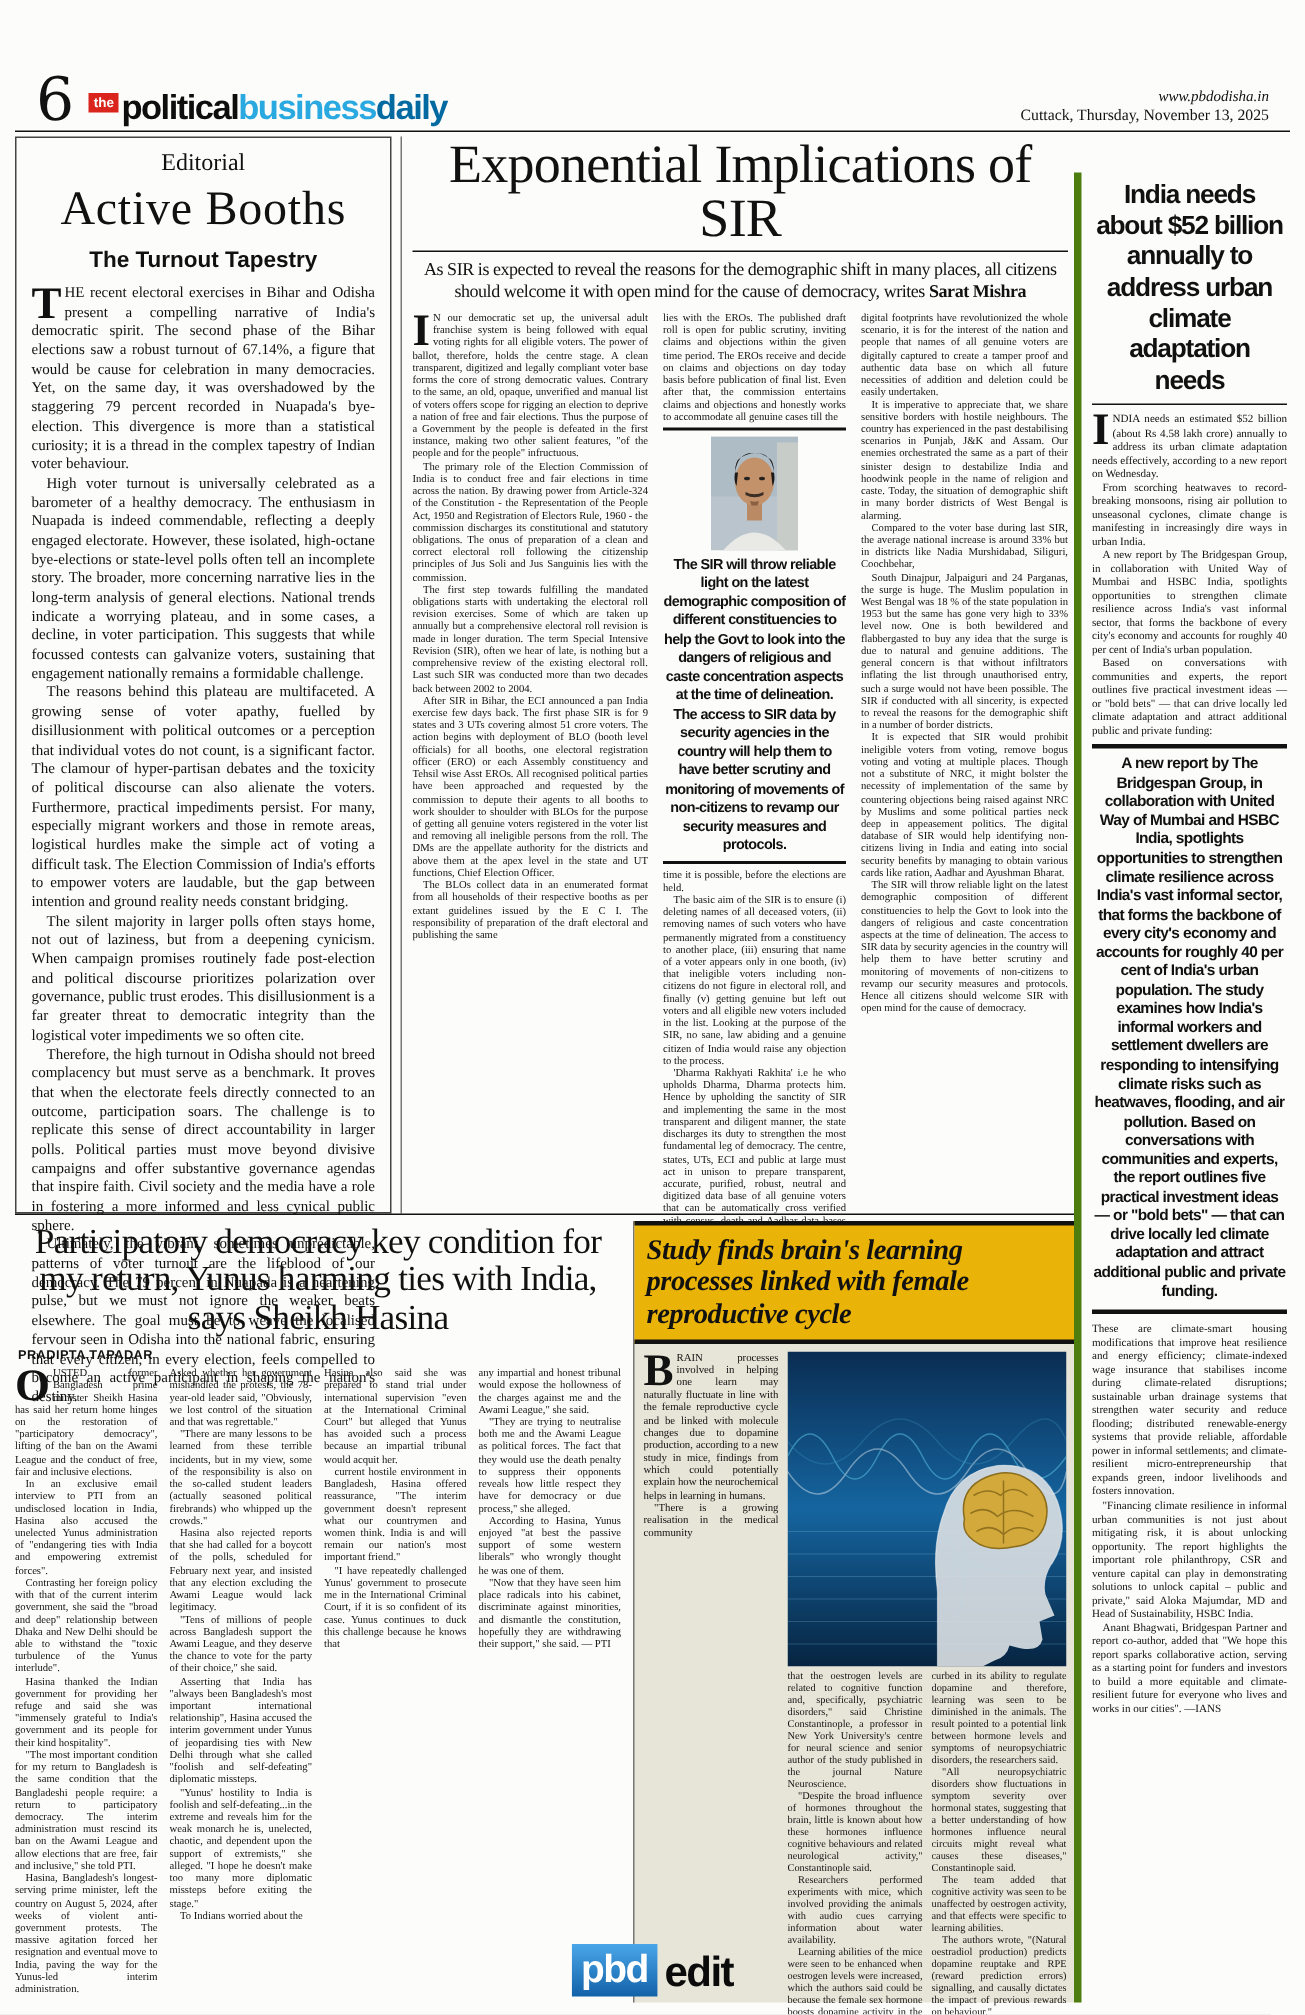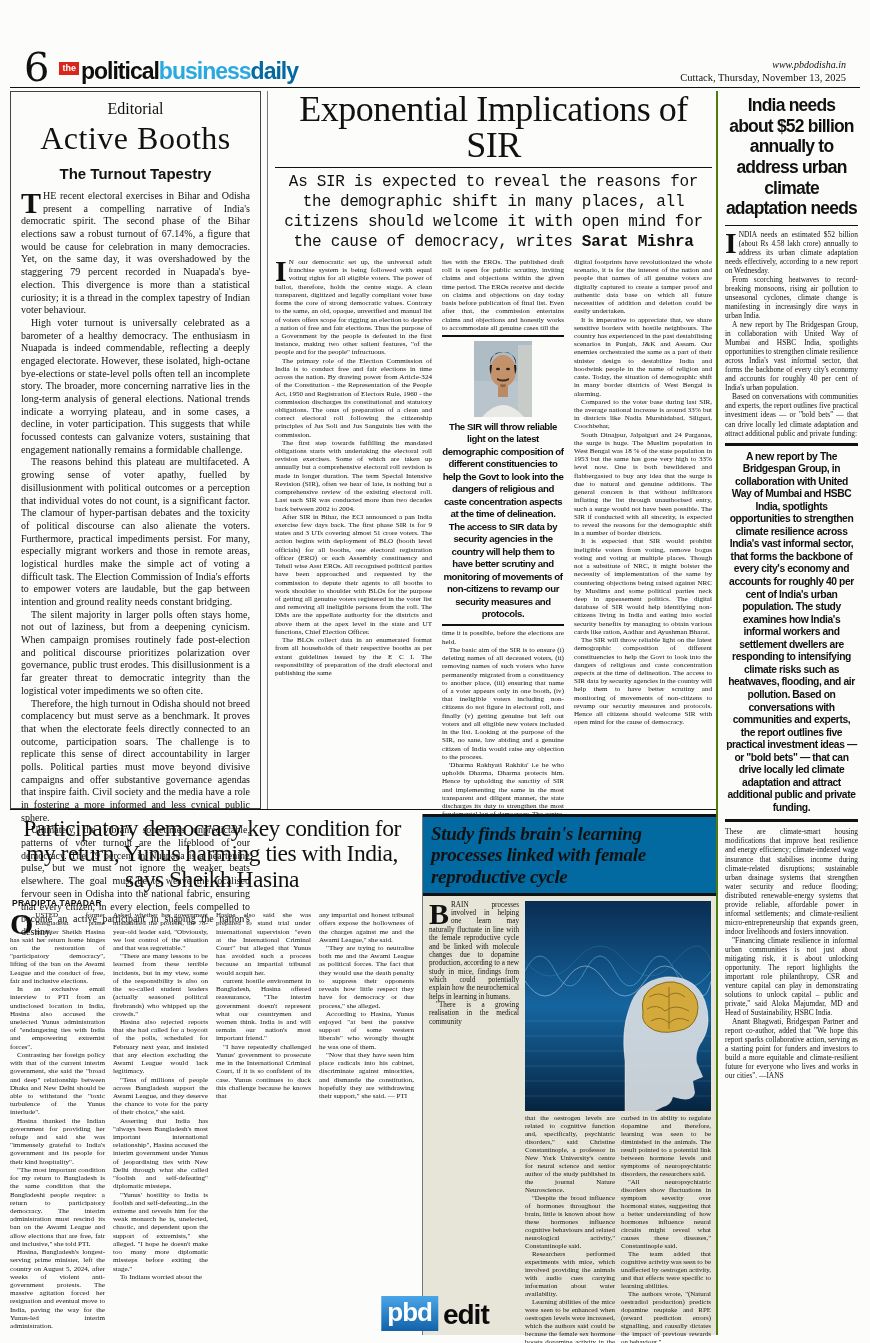--- a/index.html
+++ b/index.html
@@ -20,35 +20,35 @@
   .edit-word{font-family:"Liberation Sans",sans-serif;font-weight:bold;font-size:28px;letter-spacing:-1px;color:#0b0b0b;}
   .mh-right{text-align:right;}
   .website{font-style:italic;font-size:10px;}
   .dateline{font-size:10.5px;margin-top:2px;}
 
   
   .main{display:flex;margin-top:3px;height:1244px;}
   .left-stack{width:706px;display:flex;flex-direction:column;}
   .top-row{display:flex;height:718px;}
   .bottom-row{display:flex;height:526px;border-top:1.5px solid #111;padding-top:4px;}
-  .climate-col{width:144px;border-left:2px solid #4d7c0f;padding:2px 2px 0 7px;}
+  .climate-col{width:144px;border-left:5px solid #4d7c0f;padding:2px 2px 0 7px;margin-top:24px;}
 
   
   .editorial{width:254px;border:1px solid #444;padding:8px 10px;margin-right:6px;}
   .ed-kicker{text-align:center;font-size:16px;}
   .ed-title{text-align:center;font-size:32px;margin-top:2px;letter-spacing:0.5px;}
   .ed-sub{text-align:center;font-family:"Liberation Sans",sans-serif;font-weight:bold;font-size:15px;margin:8px 0 8px 0;}
   .ed-body p{margin:0;font-size:10px;line-height:1.27;text-align:justify;text-indent:10px;}
   .ed-body p:first-child{text-indent:0;}
   .dc > p:first-child::first-letter{float:left;font-size:30px;line-height:0.78;padding:1px 2px 0 0;font-weight:bold;}
 
   
   .sir{flex:1;border-left:1px solid #777;padding:0 4px 0 7px;}
   .sir-headline{text-align:center;font-size:36px;line-height:1.0;border-bottom:1px solid #111;padding-bottom:4px;letter-spacing:-0.5px;}
-  .sir-standfirst{text-align:center;font-family:Liberation Mono, monospace;font-size:16px;line-height:1.25;font-weight:500;padding:4px 6px;letter-spacing:-0.3px;}
+  .sir-standfirst{text-align:center;font-family:Liberation Serif, serif;font-size:12px;line-height:1.25;font-weight:500;padding:4px 6px;letter-spacing:-0.3px;}
   .sir-standfirst b{font-weight:bold;}
   .sir-body{display:flex;gap:10px;height:628px;margin-top:2px;}
   .ncol{font-size:7.1px;line-height:1.16;text-align:justify;overflow:hidden;}
   .ncol p{margin:0;text-indent:7px;}
   .ncol p:first-child{text-indent:0;}
   .sir-c1{width:157px;} .sir-c2{width:122px;} .sir-c3{width:138px;}
   .quote-box{border-top:2px solid #111;border-bottom:2px solid #111;margin:3px 0;padding:4px 0;}
   .portrait{display:block;margin:0 auto 4px auto;}
   .pull-quote{font-family:"Liberation Sans",sans-serif;font-weight:bold;font-size:9.6px;line-height:1.3;text-align:center;letter-spacing:-0.4px;}
 
@@ -61,21 +61,21 @@
 
   
   .hasina{width:412px;padding:2px 4px 0 0;}
   .hasina-headline{text-align:center;font-size:23.5px;line-height:1.08;letter-spacing:-0.5px;}
   .hasina-byline{font-family:"Liberation Sans",sans-serif;font-weight:bold;font-size:8.5px;margin:6px 0 3px 2px;letter-spacing:0.3px;}
   .hasina-cols{display:flex;gap:8px;height:432px;}
   .hasina-cols .ncol{width:95px;font-size:7.1px;}
 
   
   .study{width:294px;margin-left:4px;background:#e7e5d8;border-left:1px solid #777;padding:0;}
-  .study-headbox{border-top:3px solid #111;border-bottom:3px solid #111;padding:6px 8px;background:#0369a1;}
+  .study-headbox{border-top:3px solid #111;border-bottom:3px solid #111;padding:6px 8px;background:#eab308;}
   .study-headline{font-style:italic;font-weight:bold;font-size:19px;line-height:1.12;letter-spacing:-0.3px;}
   .study-body{display:flex;gap:6px;padding:5px 5px 0 6px;height:448px;}
   .study-c1{width:92px;font-size:7.2px;}
   .study-right{width:186px;display:flex;flex-direction:column;}
   .brain-img{display:block;}
   .study-subcols{display:flex;gap:6px;flex:1;margin-top:3px;overflow:hidden;}
   .study-subcols .ncol{width:90px;font-size:6.9px;}
 </style>
 </head>
 <body>
@@ -195,21 +195,21 @@
                 <p>Asserting that India has "always been Bangladesh's most important international relationship", Hasina accused the interim government under Yunus of jeopardising ties with New Delhi through what she called "foolish and self-defeating" diplomatic missteps.</p>
                 <p>"Yunus' hostility to India is foolish and self-defeating...in the extreme and reveals him for the weak monarch he is, unelected, chaotic, and dependent upon the support of extremists," she alleged. "I hope he doesn't make too many more diplomatic missteps before exiting the stage."</p>
                 <p>To Indians worried about the</p>
               </div>
             <div class="ncol">
                 <p>Hasina also said she was prepared to stand trial under international supervision "even at the International Criminal Court" but alleged that Yunus has avoided such a process because an impartial tribunal would acquit her.</p>
                 <p>current hostile environment in Bangladesh, Hasina offered reassurance, "The interim government doesn't represent what our countrymen and women think. India is and will remain our nation's most important friend."</p>
                 <p>"I have repeatedly challenged Yunus' government to prosecute me in the International Criminal Court, if it is so confident of its case. Yunus continues to duck this challenge because he knows that</p>
               </div>
             <div class="ncol">
-                <p>any impartial and honest tribunal offers expose the hollowness of the charges against me and the Awami League," she said.</p>
+                <p>any impartial and honest tribunal would expose the hollowness of the charges against me and the Awami League," she said.</p>
                 <p>"They are trying to neutralise both me and the Awami League as political forces. The fact that they would use the death penalty to suppress their opponents reveals how little respect they have for democracy or due process," she alleged.</p>
                 <p>According to Hasina, Yunus enjoyed "at best the passive support of some western liberals" who wrongly thought he was one of them.</p>
                 <p>"Now that they have seen him place radicals into his cabinet, discriminate against minorities, and dismantle the constitution, hopefully they are withdrawing their support," she said. — PTI</p>
               </div>
           </div>
         </div>
 
         <div class="study">
           <div class="study-headbox">
             <div class="study-headline">Study finds brain's learning processes linked with female reproductive cycle</div>

